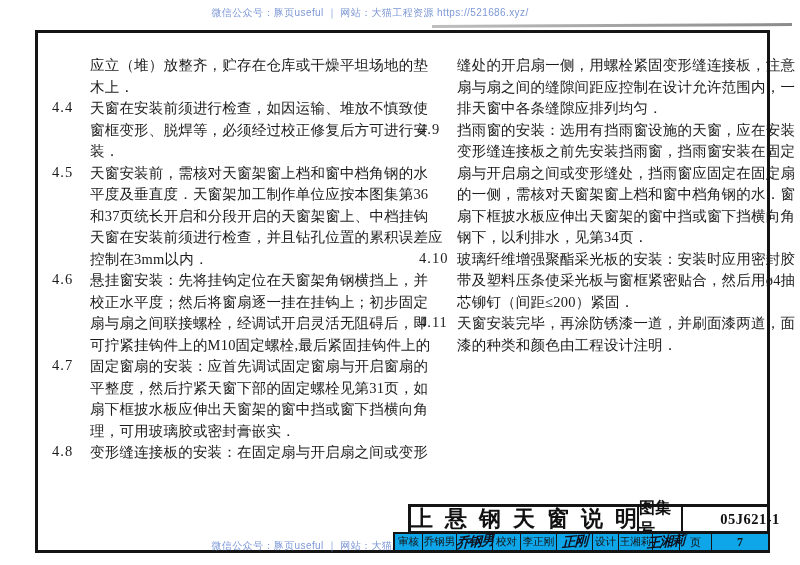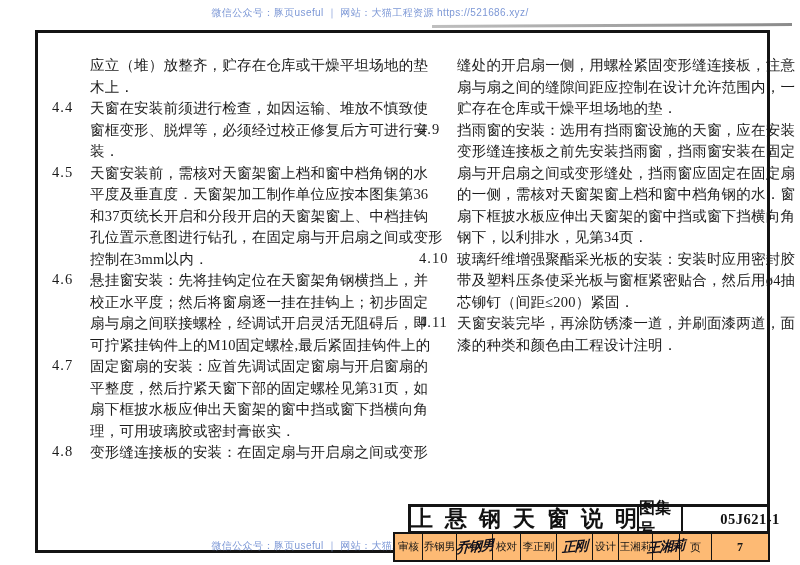--- a/index.html
+++ b/index.html
@@ -54,22 +54,22 @@
     display:flex; align-items:center; justify-content:center;
     font-size:16px; font-weight:bold; color:#111;
   }
   .atlas-no {
     width:62px; flex:none; border-left:2px solid #141414;
     display:flex; align-items:center; justify-content:center;
     font-size:14.5px; font-weight:bold; letter-spacing:.5px; color:#111;padding-left:36px;
   }
   
   .frow {
-    position:absolute; left:393px; top:532px; width:377px; height:30px;
-    box-sizing:border-box; border:2px solid #141414; background:#fdba74;
+    position:absolute; left:393px; top:532px; width:377px; height:20px;
+    box-sizing:border-box; border:2px solid #141414; background:#0ea5e9;
     display:flex; z-index:3; align-items:stretch;
   }
   .fcell {
     box-sizing:border-box; border-right:1.5px solid #141414;
     display:flex; align-items:center; justify-content:center;
     font-size:10.5px; color:#151515; overflow:visible; flex:none;
   }
   .fcell:last-child { border-right:none; }
   .pagenum-cell { flex:1 !important; font-size:12px; font-weight:bold; }
   .pagelabel-cell { font-size:11px; }
@@ -116,21 +116,21 @@
     <div class="line">
       <span class="num"></span>
       <span class="txt">平度及垂直度．天窗架加工制作单位应按本图集第36</span>
     </div>
     <div class="line">
       <span class="num"></span>
       <span class="txt">和37页统长开启和分段开启的天窗架窗上、中档挂钩</span>
     </div>
     <div class="line">
       <span class="num"></span>
-      <span class="txt">孔位置示意图进行钻孔，在固定扇与开启扇之间或变形</span>
+      <span class="txt">天窗在安装前须进行检查，并且钻孔位置的累积误差应</span>
     </div>
     <div class="line">
       <span class="num"></span>
       <span class="txt">控制在3mm以内．</span>
     </div>
     <div class="line">
       <span class="num">4.6</span>
       <span class="txt">悬挂窗安装：先将挂钩定位在天窗架角钢横挡上，并</span>
     </div>
     <div class="line">
@@ -170,21 +170,21 @@
     <div class="line">
       <span class="num"></span>
       <span class="txt">缝处的开启扇一侧，用螺栓紧固变形缝连接板，注意</span>
     </div>
     <div class="line">
       <span class="num"></span>
       <span class="txt">扇与扇之间的缝隙间距应控制在设计允许范围内，一</span>
     </div>
     <div class="line">
       <span class="num"></span>
-      <span class="txt">贮存在仓库或干燥平坦场地的垫．</span>
+      <span class="txt">排天窗中各条缝隙应排列均匀．</span>
     </div>
     <div class="line">
       <span class="num">4.9</span>
       <span class="txt">挡雨窗的安装：选用有挡雨窗设施的天窗，应在安装</span>
     </div>
     <div class="line">
       <span class="num"></span>
       <span class="txt">变形缝连接板之前先安装挡雨窗，挡雨窗安装在固定</span>
     </div>
     <div class="line">

